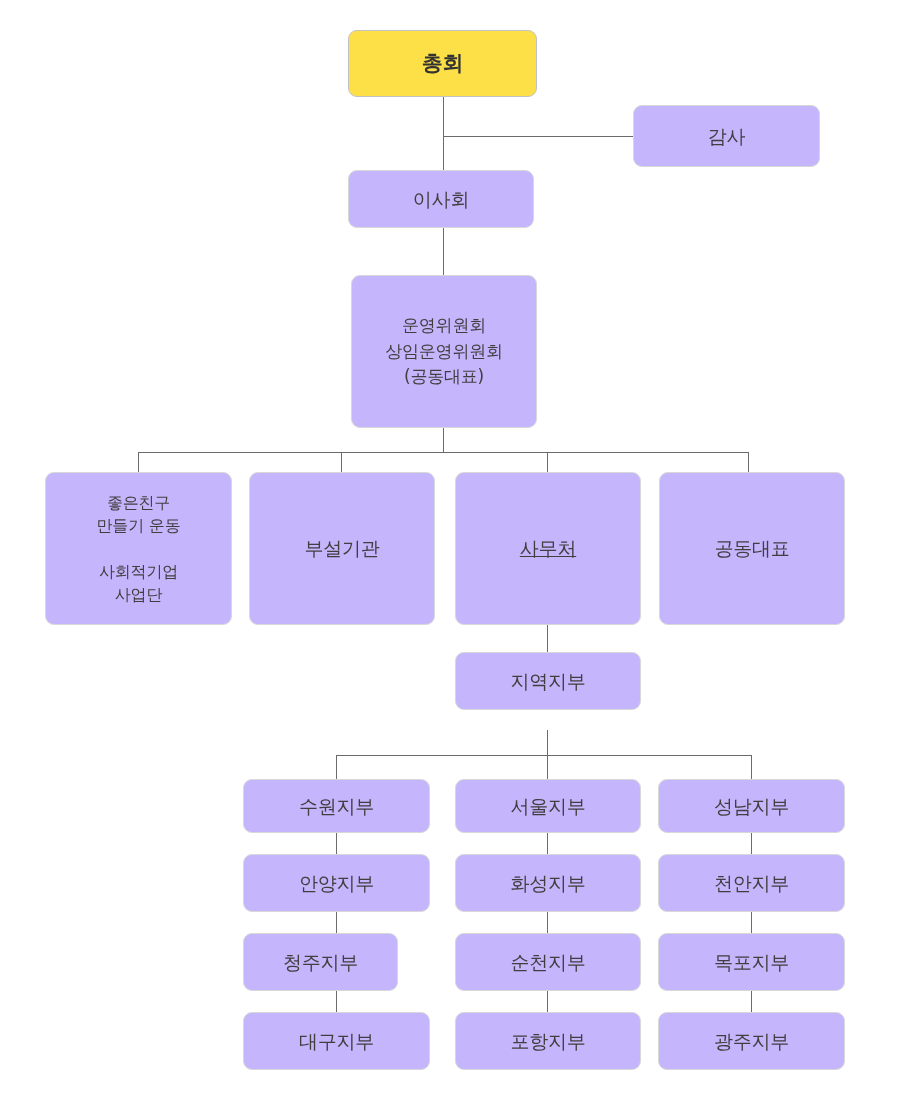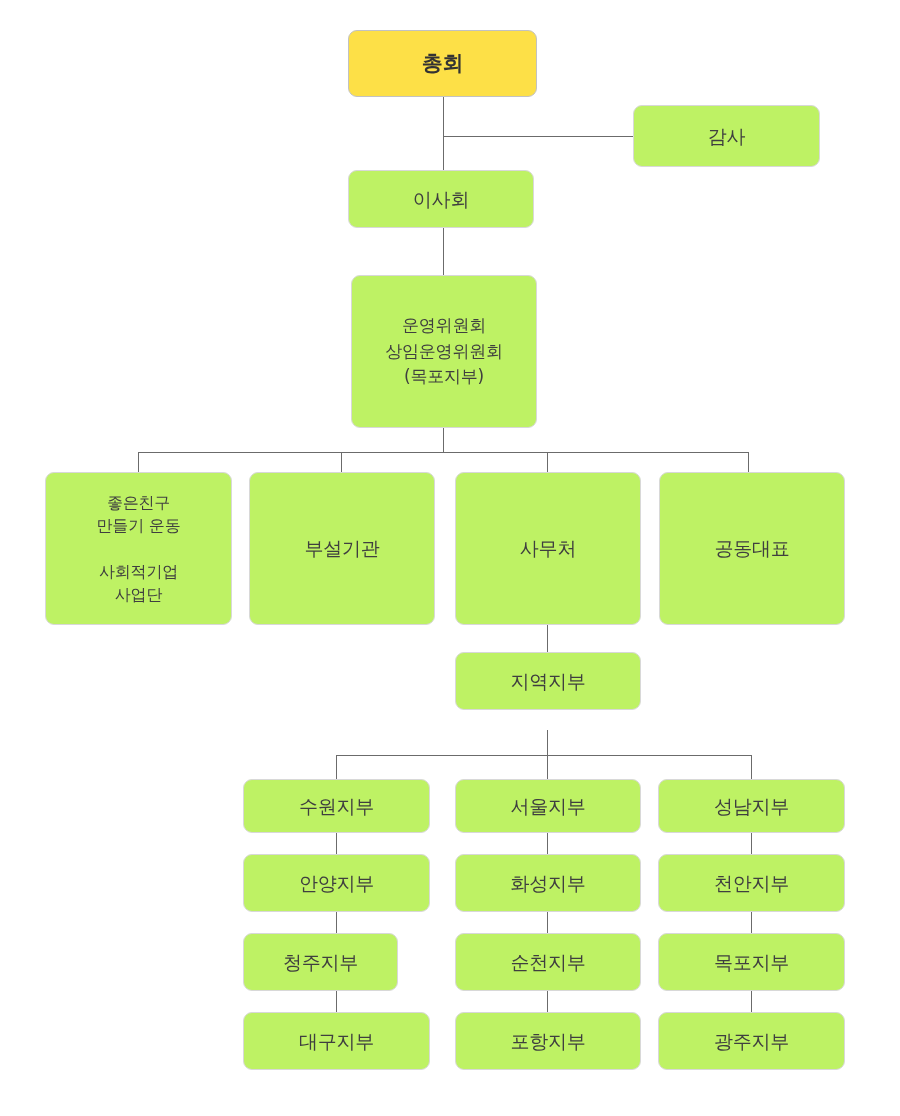--- a/index.html
+++ b/index.html
@@ -14,21 +14,21 @@
   #chart-root {
     position: relative;
     width: 900px;
     height: 1116px;
     background: #ffffff;
     overflow: hidden;
   }
   .node {
     position: absolute;
     box-sizing: border-box;
-    background: #bef264;
+    background: #c4b5fd;
     border: 1px solid #d8d8d8;
     border-radius: 9px;
     display: flex;
     align-items: center;
     justify-content: center;
     text-align: center;
     color: #3f3f3f;
     font-size: 19px;
     line-height: 1.38;
     letter-spacing: -0.2px;
@@ -100,31 +100,31 @@
   <div class="conn v" style="left:751px; top:991px; height:21px;"></div>
 
   <div class="node root" style="left:348px; top:30px; width:189px; height:67px;">총회</div>
 
   <div class="node" style="left:633px; top:105px; width:187px; height:62px;">감사</div>
 
   <div class="node" style="left:348px; top:170px; width:186px; height:58px;">이사회</div>
 
   <div class="node multiline" style="left:351px; top:275px; width:186px; height:153px;">운영위원회
 상임운영위원회
-(목포지부)</div>
+(공동대표)</div>
 
   <div class="node multiline-sm" style="left:45px; top:472px; width:187px; height:153px;">좋은친구
 만들기 운동
 
 사회적기업
 사업단</div>
 
   <div class="node" style="left:249px; top:472px; width:186px; height:153px;">부설기관</div>
 
-  <div class="node" style="left:455px; top:472px; width:186px; height:153px;">사무처</div>
+  <div class="node" style="left:455px; top:472px; width:186px; height:153px;text-decoration:underline;">사무처</div>
 
   <div class="node" style="left:659px; top:472px; width:186px; height:153px;">공동대표</div>
 
   <div class="node" style="left:455px; top:652px; width:186px; height:58px;">지역지부</div>
 
   <div class="node" style="left:243px; top:779px; width:187px; height:54px;">수원지부</div>
   <div class="node" style="left:243px; top:854px; width:187px; height:58px;">안양지부</div>
   <div class="node" style="left:243px; top:933px; width:155px; height:58px;">청주지부</div>
   <div class="node" style="left:243px; top:1012px; width:187px; height:58px;">대구지부</div>
 

